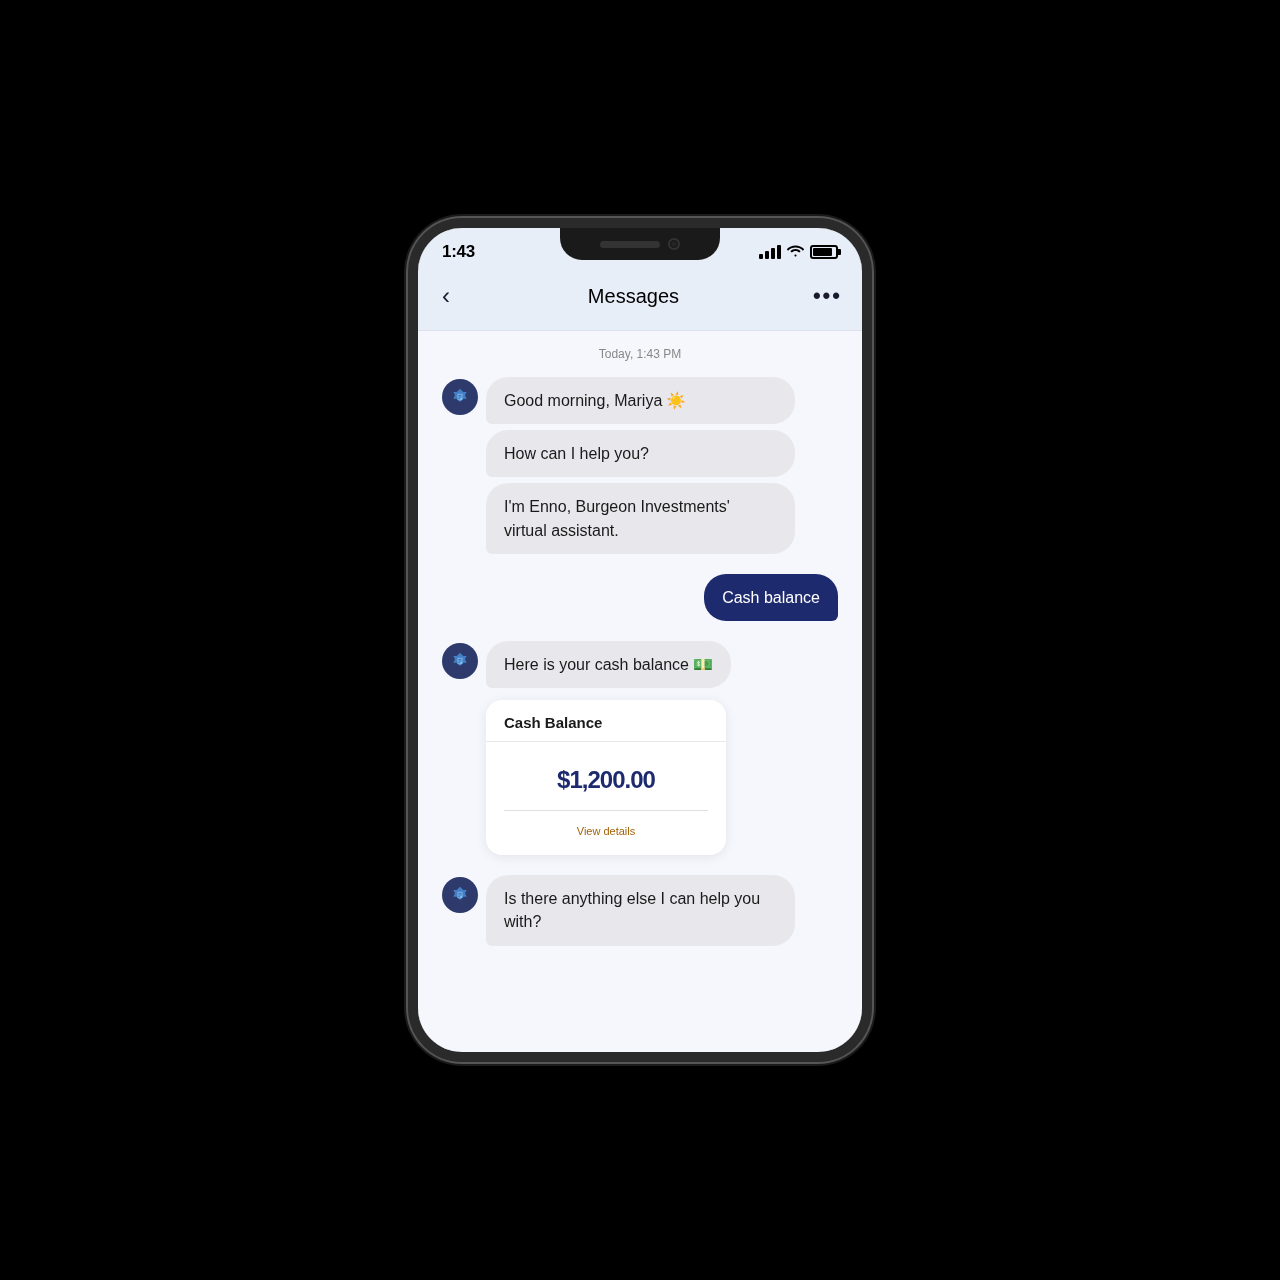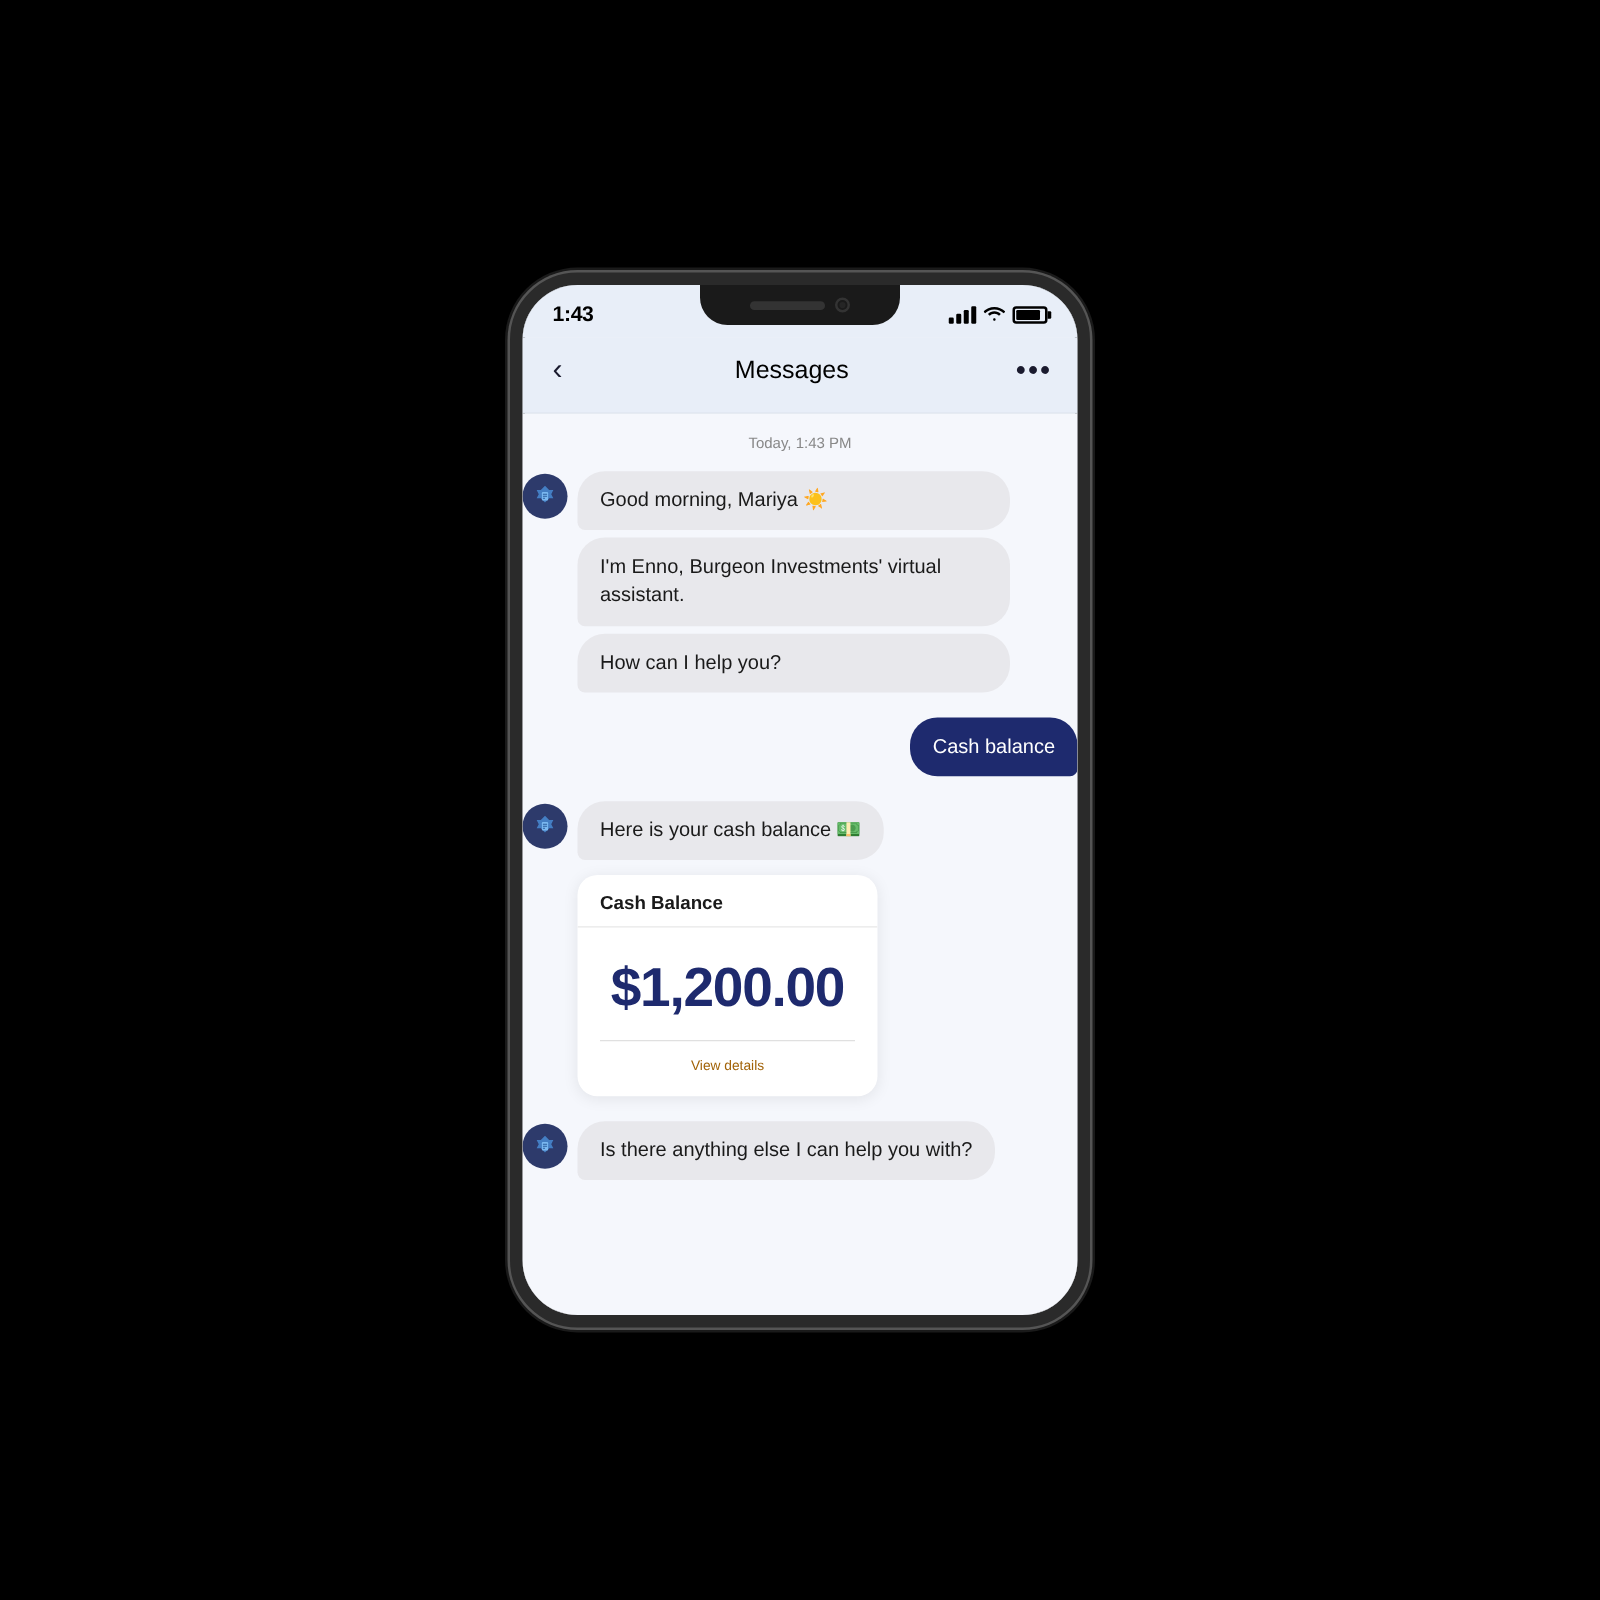--- a/index.html
+++ b/index.html
@@ -207,21 +207,21 @@
       color: #1a1a2e;
       cursor: pointer;
       letter-spacing: 2px;
       font-weight: 700;
     }
 
     
     .chat-area {
       flex: 1;
       overflow-y: auto;
-      padding: 16px 0;
+      padding: 16px 24px;
       background: #f5f7fc;
       height: calc(844px - 32px - 60px - 10px);
       overflow: hidden;
     }
 
     .timestamp {
       text-align: center;
       font-size: 12px;
       color: #888;
       margin-bottom: 16px;
@@ -305,21 +305,21 @@
       color: #1a1a1a;
       border-bottom: 1px solid #e8e8e8;
     }
 
     .balance-card-body {
       padding: 24px 18px 18px;
       text-align: center;
     }
 
     .balance-amount {
-      font-size: 44px;
+      font-size: 24px;
       font-weight: 700;
       color: #1e2a6e;
       letter-spacing: -1px;
       margin-bottom: 16px;
     }
 
     .balance-divider {
       height: 1px;
       background: #e0e0e0;
       margin: 0 0 14px;
@@ -389,22 +389,22 @@
     <div class="message-row bot">
       <div class="bot-avatar">
         <svg viewBox="0 0 24 24" fill="none">
           <path d="M12 2L8 6H4L6 10L4 14H8L12 18L16 14H20L18 10L20 6H16L12 2Z" fill="#4a90d9" opacity="0.8"></path>
           <rect x="9" y="8" width="6" height="8" rx="1" fill="#7ab8f0"></rect>
           <path d="M10 10h4M10 12h4M10 14h2" stroke="#2d5fa0" strokewidth="0.8"></path>
         </svg>
       </div>
       <div class="bubble-group">
         <div class="bubble bot-bubble">Good morning, Mariya ☀️</div>
+        <div class="bubble bot-bubble">How can I help you?</div>
         <div class="bubble bot-bubble">I'm Enno, Burgeon Investments' virtual assistant.</div>
-        <div class="bubble bot-bubble">How can I help you?</div>
       </div>
     </div>
 
     <div class="message-row user">
       <div class="bubble user-bubble">Cash balance</div>
     </div>
 
     <div class="message-row bot" style="margin-top: 10px;">
       <div class="bot-avatar">
         <svg viewBox="0 0 24 24" fill="none">

